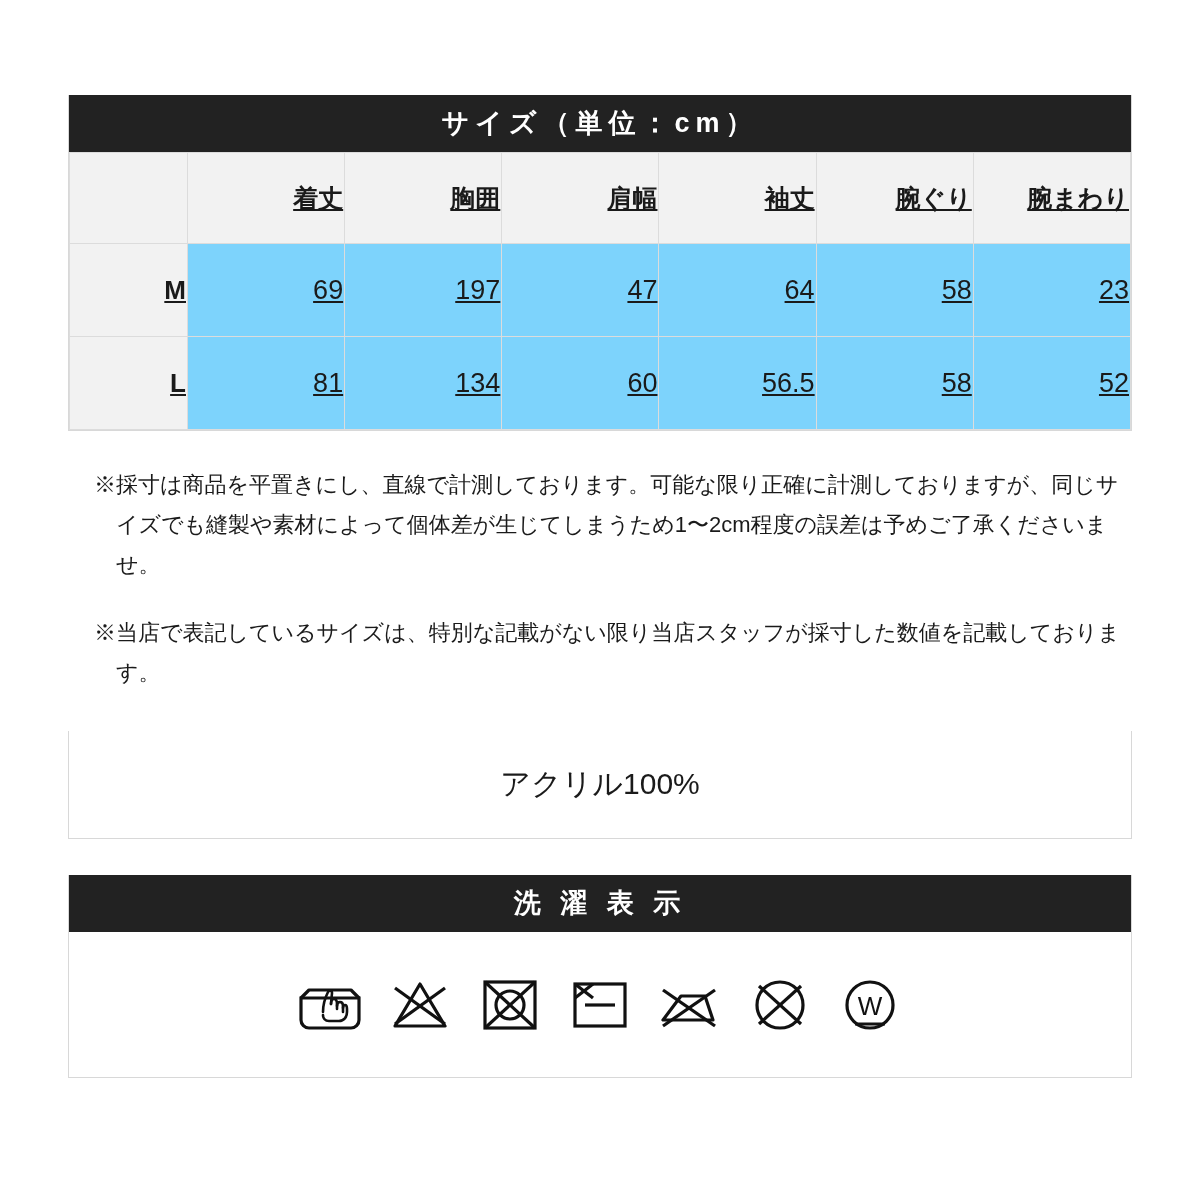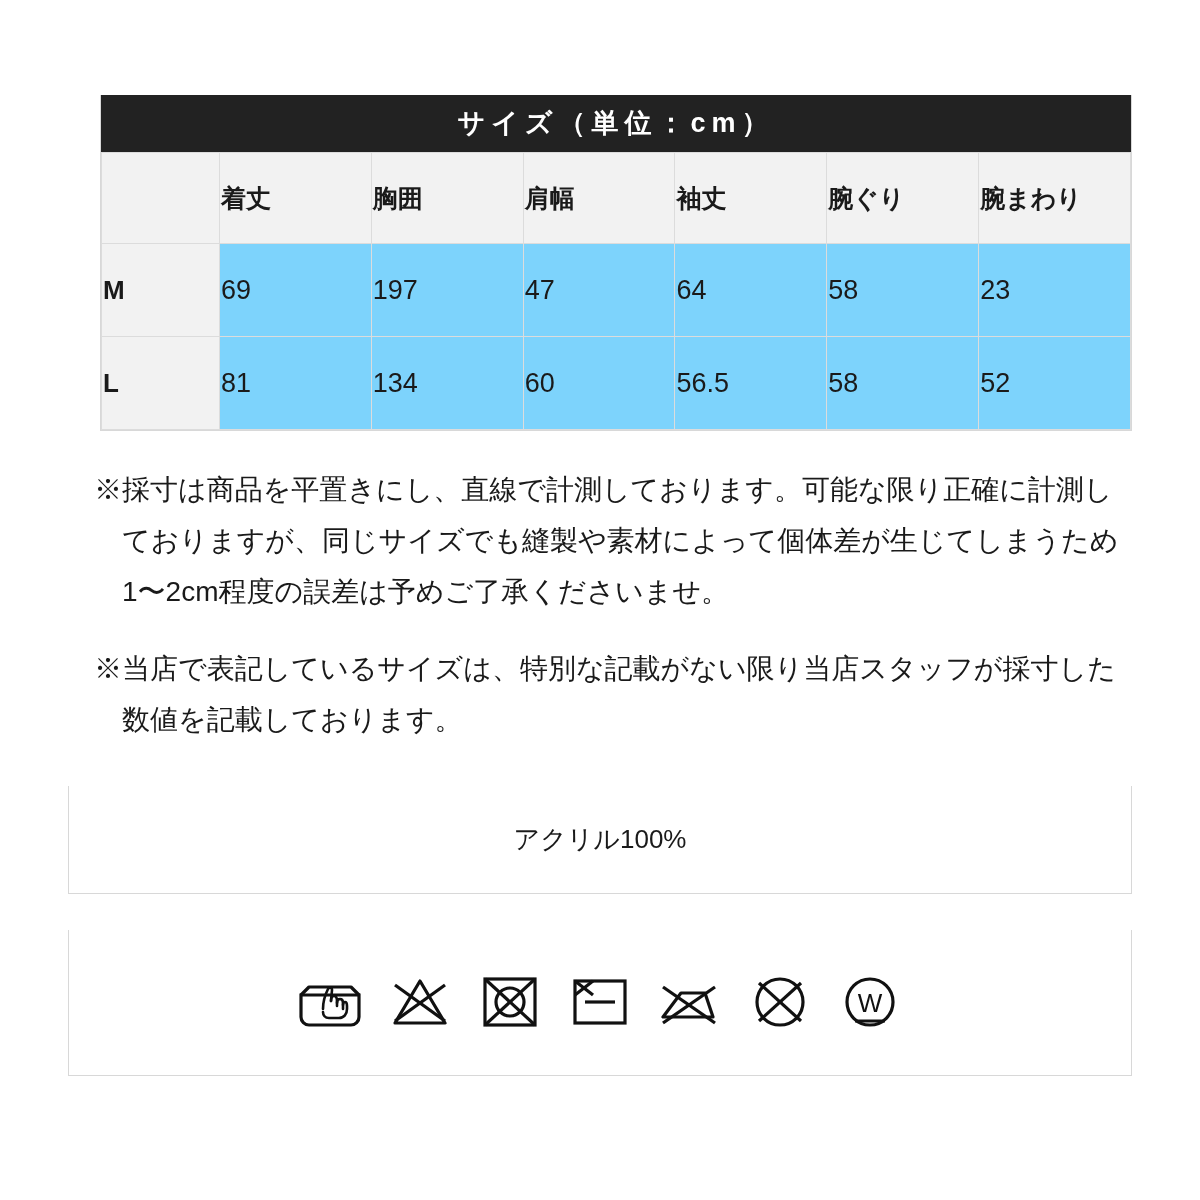--- a/index.html
+++ b/index.html
@@ -20,42 +20,42 @@
     height: 1200px;
     box-sizing: border-box;
     padding: 0 68px;
   }
 
   
   .size-block {
     margin-top: 95px;
     border: 1px solid #d8d8d8;
     border-top: none;
-    margin-left: 32px;
   }
   .block-title {
     background: #222222;
     color: #ffffff;
     text-align: center;
     font-size: 27px;
     letter-spacing: 6px;
     font-weight: bold;
     height: 57px;
     line-height: 57px;
   }
   table.size {
     width: 100%;
     border-collapse: collapse;
     table-layout: fixed;
   }
   table.size th, table.size td {
     border: 1px solid #dcdcdc;
-    text-align: left;
+    text-align: right;
     font-size: 26px;
     color: #1a1a1a;
+    text-decoration: underline;
   }
   table.size thead th {
     background: #f2f2f2;
     height: 88px;
     font-weight: bold;
     font-size: 25px;
   }
   table.size thead th.corner {
     background: #f2f2f2;
     width: 115px;
@@ -72,41 +72,41 @@
     font-weight: normal;
     font-size: 27px;
   }
 
   
   .notes {
     margin-top: 34px;
     padding-left: 26px;
   }
   .note {
-    font-size: 28px;
+    font-size: 22px;
     line-height: 1.82;
     color: #1a1a1a;
     margin-bottom: 28px;
     text-indent: -1.0em;
     padding-left: 1.0em;
   }
-  .note:last-child { margin-bottom: 0; font-family: Liberation Mono, monospace; }
+  .note:last-child { margin-bottom: 0; }
 
   
   .material-block {
     margin-top: 38px;
     border: 1px solid #d8d8d8;
     border-top: none;
   }
   .material-body {
     height: 107px;
     display: flex;
     align-items: center;
     justify-content: center;
-    font-size: 26px;
+    font-size: 30px;
     background: #ffffff;
   }
 
   
   .wash-block {
     margin-top: 36px;
     border: 1px solid #d8d8d8;
     border-top: none;
   }
   .wash-body {
@@ -169,20 +169,21 @@
   <div class="notes">
     <p class="note">※採寸は商品を平置きにし、直線で計測しております。可能な限り正確に計測しておりますが、同じサイズでも縫製や素材によって個体差が生じてしまうため1〜2cm程度の誤差は予めご了承くださいませ。</p>
     <p class="note">※当店で表記しているサイズは、特別な記載がない限り当店スタッフが採寸した数値を記載しております。</p>
   </div>
 
   <section class="material-block">
     <div class="material-body">アクリル100%</div>
   </section>
 
   <section class="wash-block">
+    <div class="block-title">洗 濯 表 示</div>
     <div class="wash-body">
 
       <span class="wash-icon">
         <svg viewBox="0 0 74 74" width="74" height="74">
           <path d="M8 30 H66 V52 a8 8 0 0 1 -8 8 H16 a8 8 0 0 1 -8 -8 Z" fill="none" stroke="#111" stroke-width="3.2"></path>
           <path d="M8 30 L16 22 H58 L66 30" fill="none" stroke="#111" stroke-width="3.2" stroke-linejoin="round"></path>
           <path d="M30 44 c0 -10 3 -16 5 -20 c1 -2 4 -2 4 1 l-1 11" fill="none" stroke="#111" stroke-width="2.6" stroke-linecap="round"></path>
           <path d="M38 36 c0 -3 1 -5 3 -5 c2 0 3 2 3 5 l0 5" fill="none" stroke="#111" stroke-width="2.6" stroke-linecap="round"></path>
           <path d="M44 38 c0 -3 1 -4 3 -4 c2 0 3 2 3 4 l0 6" fill="none" stroke="#111" stroke-width="2.6" stroke-linecap="round"></path>
           <path d="M50 40 c0 -2 1 -3 2 -3 c2 0 2 2 2 4 v3 c0 5 -3 9 -8 9 H36 c-4 0 -6 -3 -6 -6" fill="none" stroke="#111" stroke-width="2.6" stroke-linecap="round"></path>

